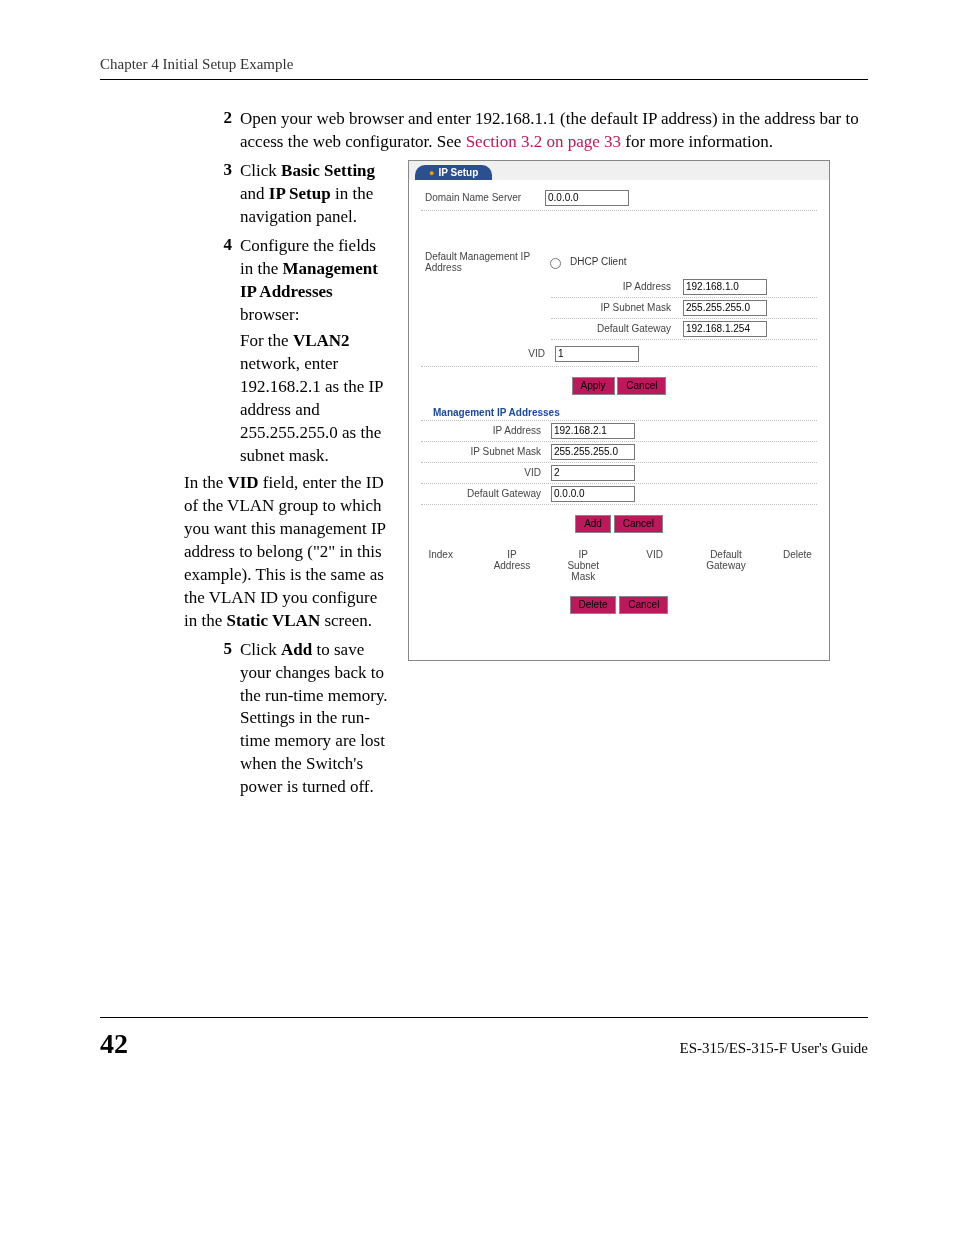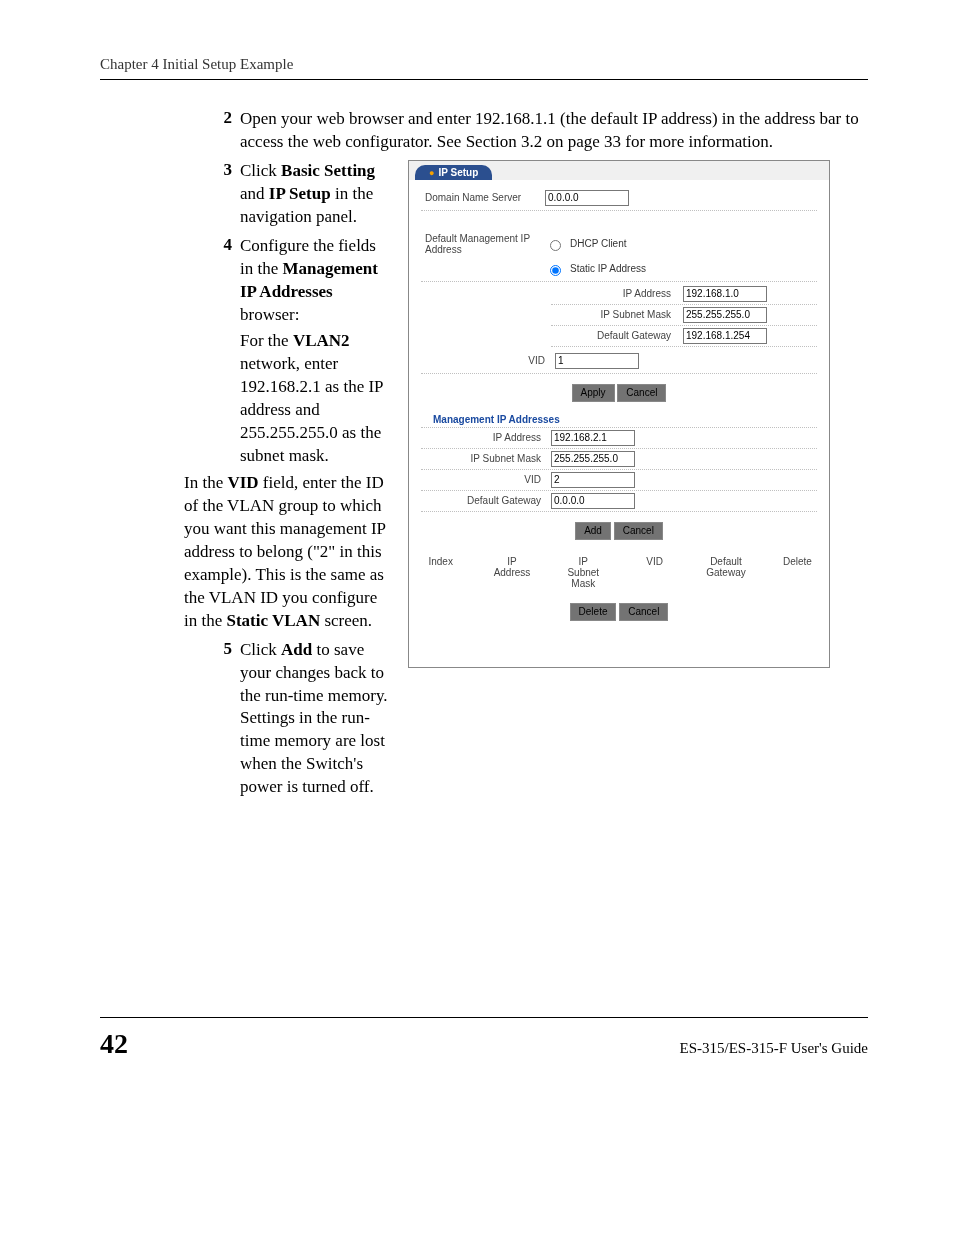--- a/index.html
+++ b/index.html
@@ -36,21 +36,21 @@
     flex: 0 0 24px;
     text-align: right;
     font-weight: bold;
     font-size: 17px;
     padding-right: 8px;
   }
   .step-body {
     font-size: 17px;
     line-height: 1.35;
   }
-  a.xref { color: #000000; text-decoration: none; }
+  a.xref { color: #be185d; text-decoration: none; }
   b { font-weight: bold; }
 
   .cols {
     display: flex;
     align-items: flex-start;
     gap: 18px;
     margin-top: 6px;
   }
   .left-col { width: 290px; flex: 0 0 290px; }
   .left-col .step-row .step-body { font-size: 17px; }
@@ -129,21 +129,21 @@
   }
   .static-row .slbl {
     width: 120px; flex: 0 0 120px; text-align: right; padding-right: 12px; color:#444;
   }
   .static-row .sval { flex: 1; }
   .ui-btn {
     font-family: Arial, sans-serif;
     font-size: 10px;
     height: 18px;
     padding: 0 8px;
-    background: #737373;
+    background: #be185d;
     border: 1px solid #888;
     cursor: pointer;
   }
   .btn-row {
     text-align: center;
     padding: 10px 0 6px 0;
   }
   .section-title {
     color: #1a4aa0;
     font-weight: bold;
@@ -229,33 +229,26 @@
 
       <div class="ui-section">
         <div class="form-row">
           <div class="lbl">Domain Name Server</div>
           <div class="ctrl">
               <input class="ui-input" value="0.0.0.0" style="">
             </div>
         </div>
       </div>
 
-      <div class="ui-section" style="margin-top:14px;">
+      <div class="ui-section" style="margin-top:32px;">
         <div class="form-row no-border">
           <div class="lbl" style="width:120px;">Default Management IP Address</div>
           <div class="ctrl">
             <input type="radio" class="ui-radio" style="">
             <span>DHCP Client</span>
-          </div>
-        </div>
-        <div class="form-row">
-          <div class="lbl"></div>
-          <div class="ctrl">
-            <input type="radio" class="ui-radio" checked="" style="">
-            <span>Static IP Address</span>
           </div>
         </div>
 
         <div class="static-block">
           <div class="static-row">
             <div class="slbl">IP Address</div>
             <div class="sval"><input class="ui-input" value="192.168.1.0" style=""></div>
           </div>
           <div class="static-row">
             <div class="slbl">IP Subnet Mask</div>

